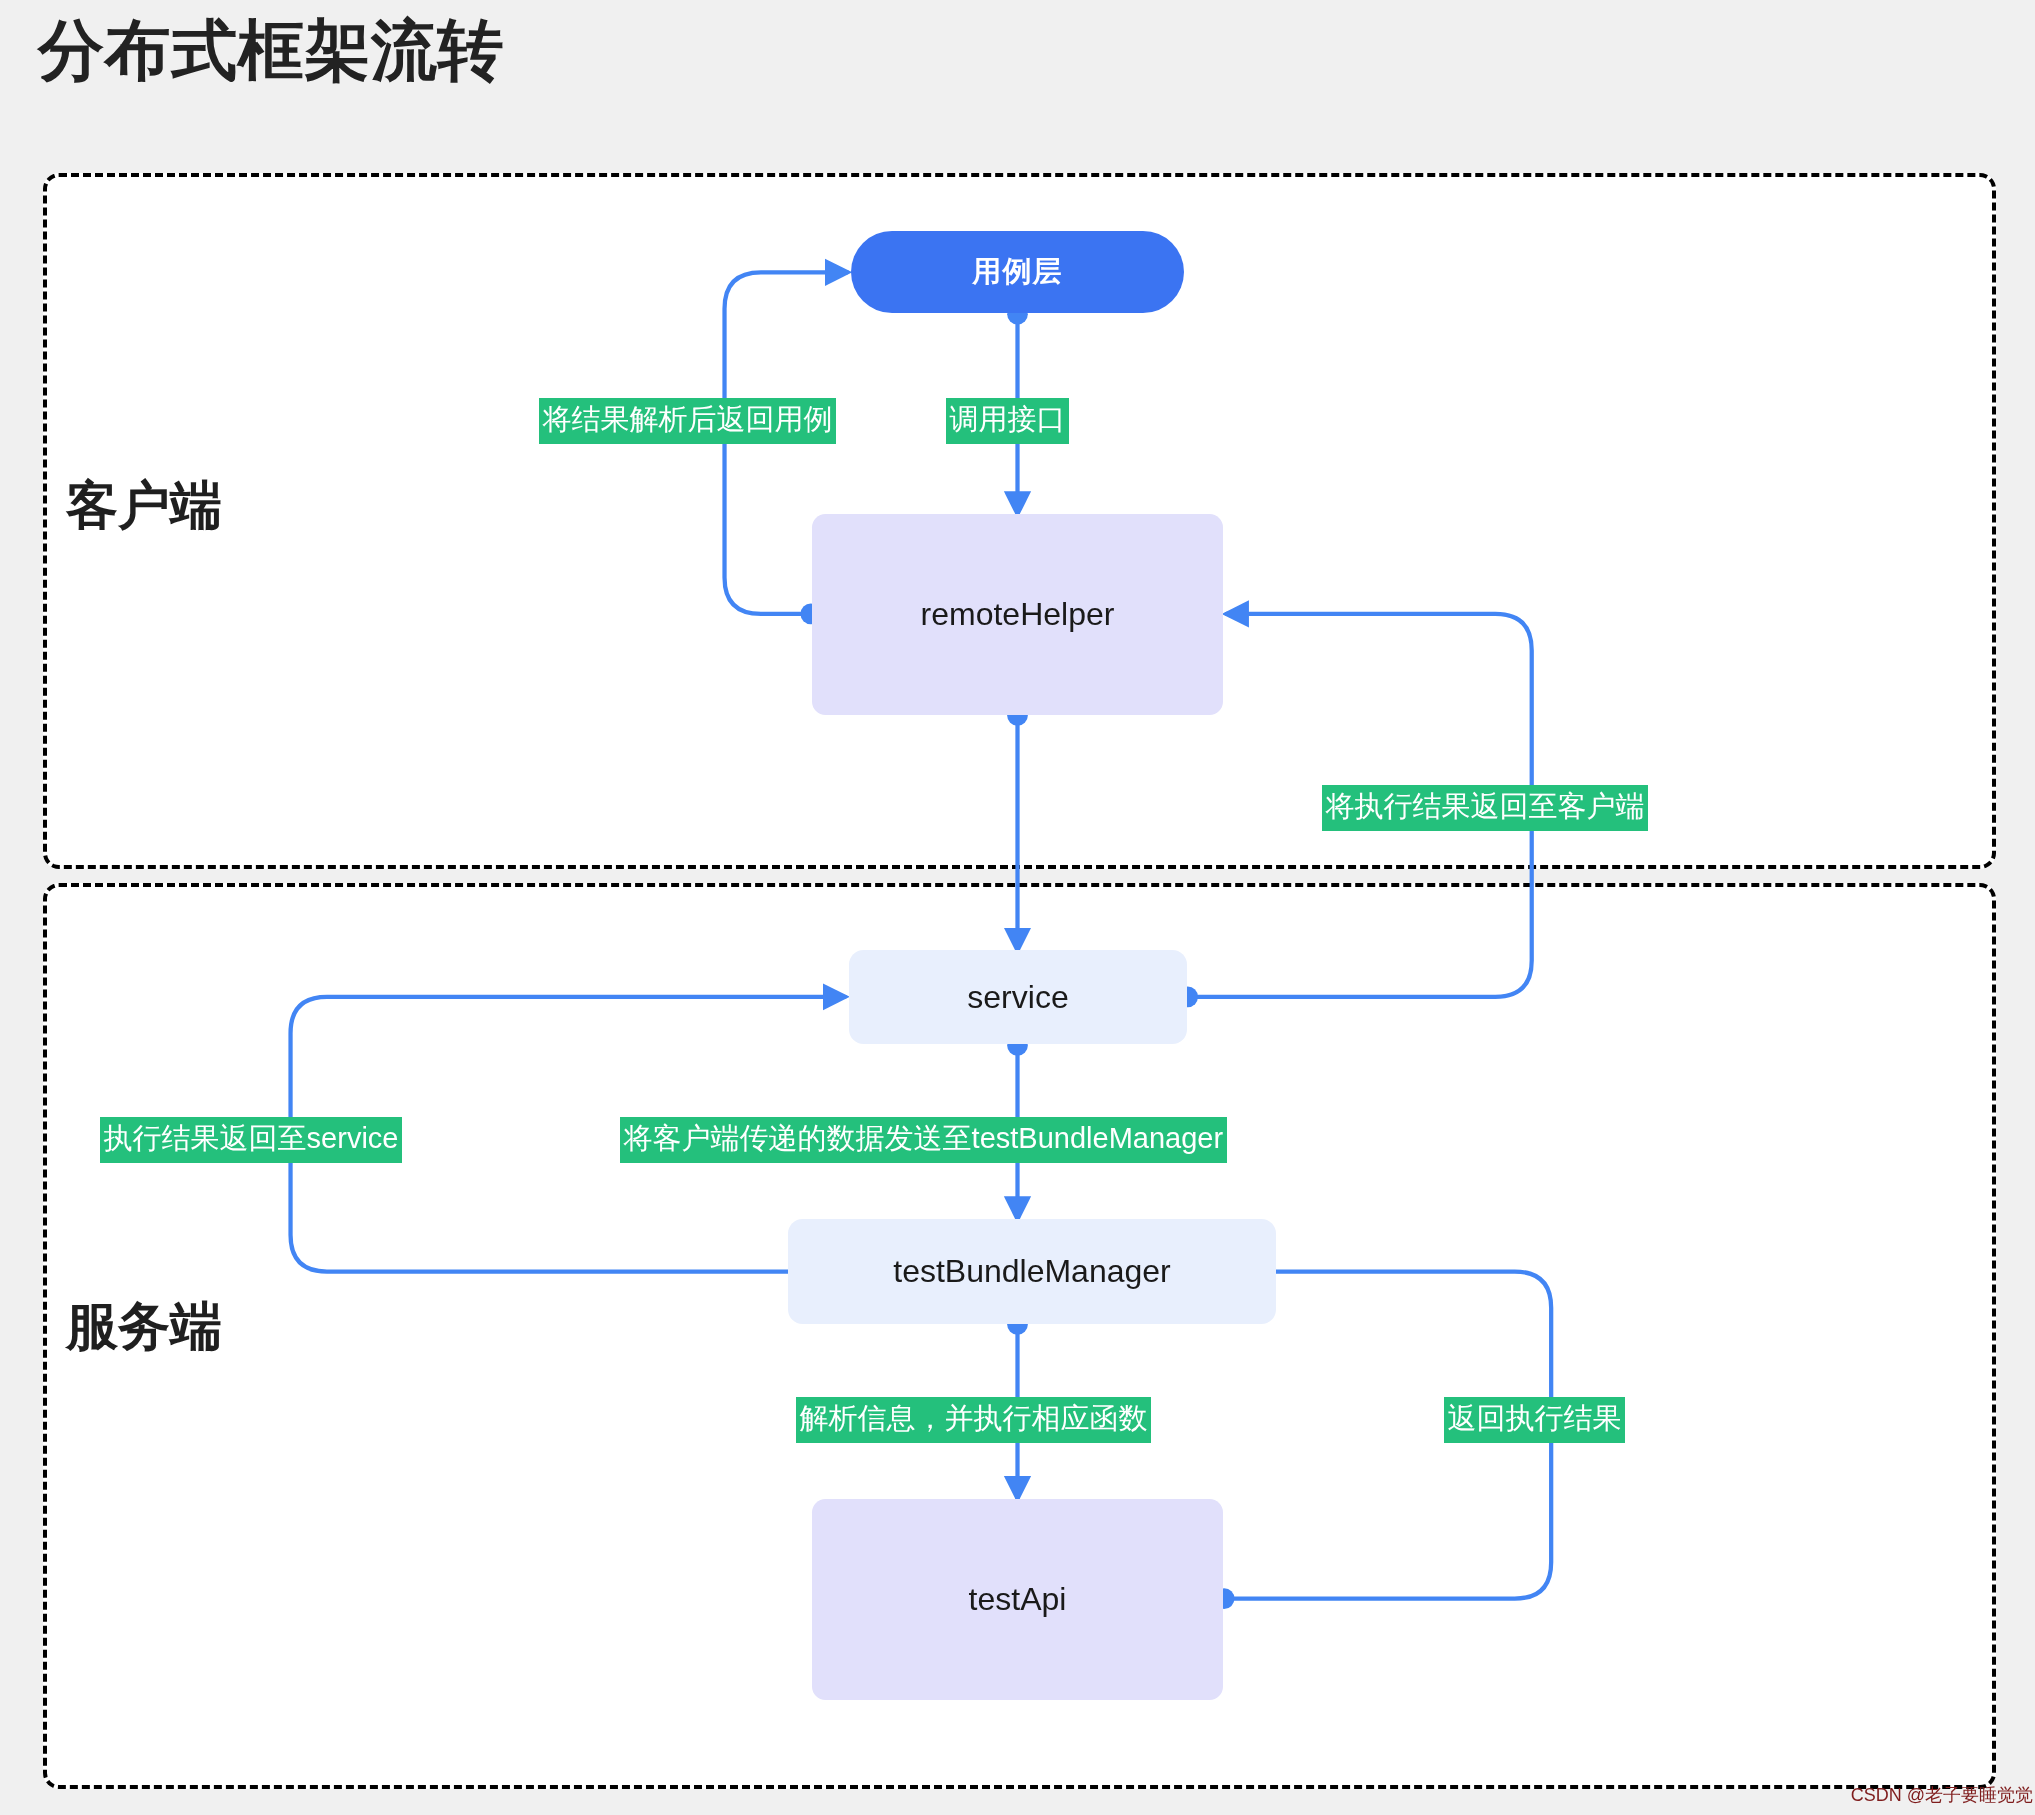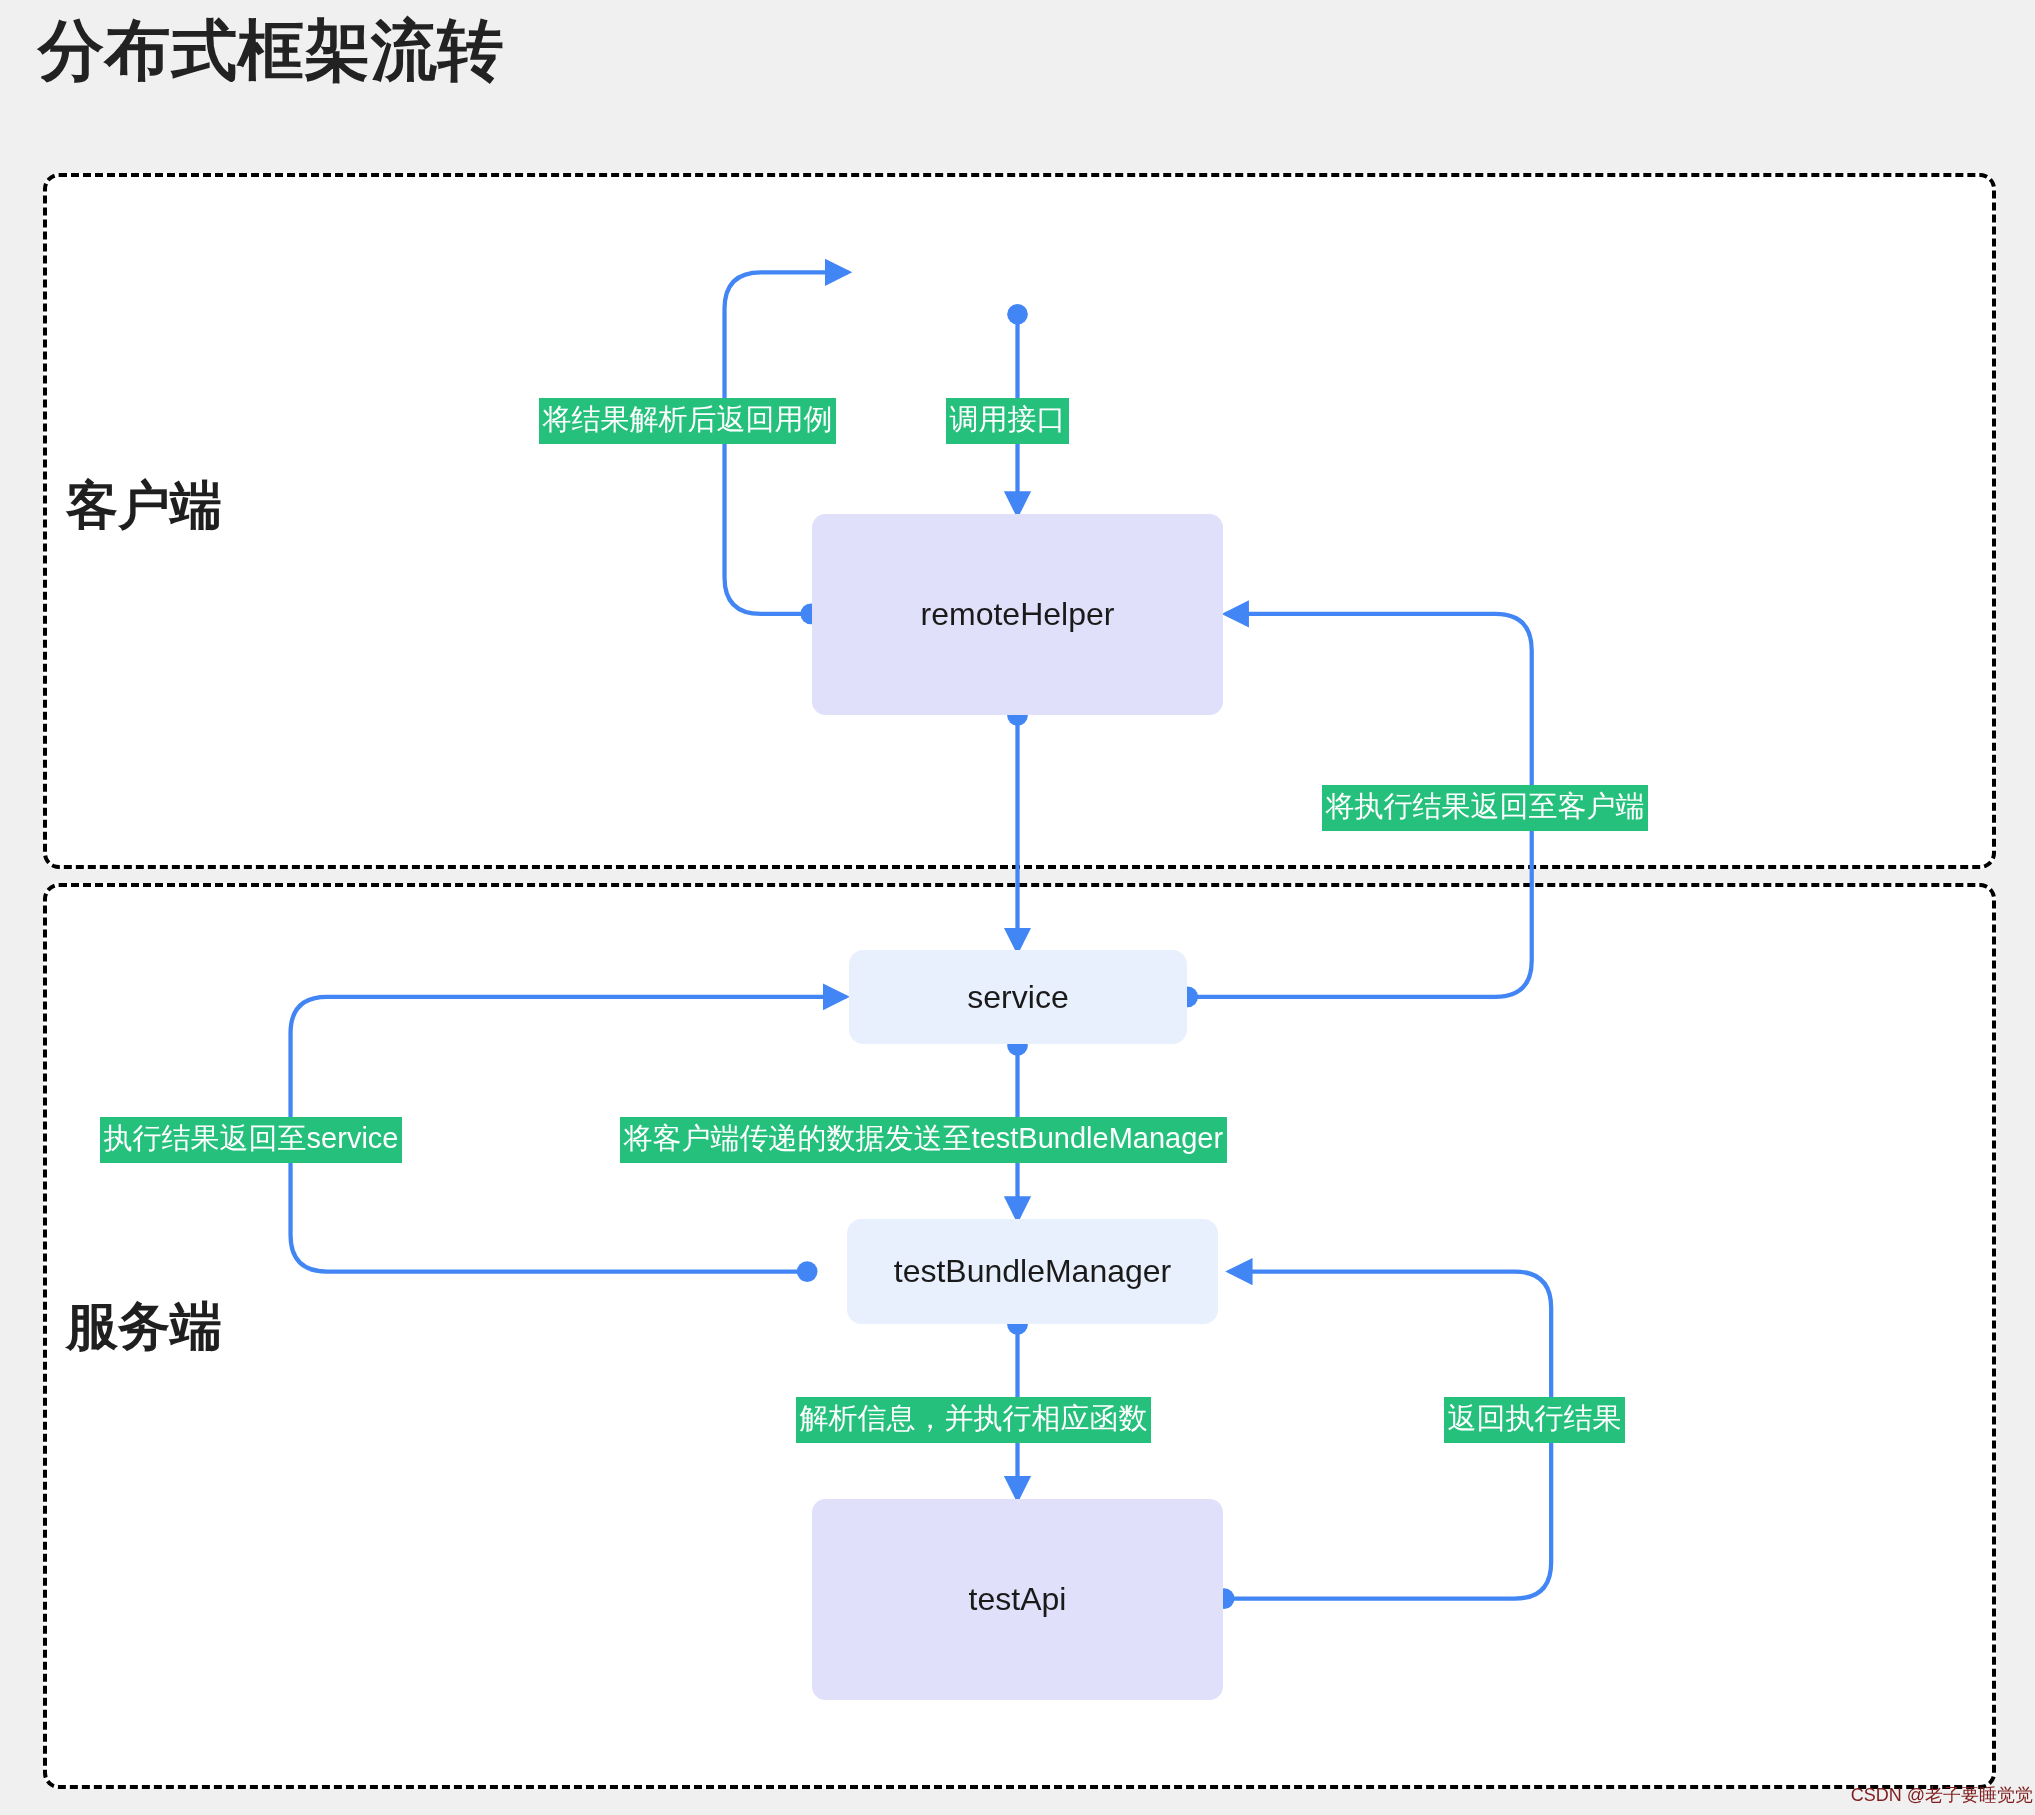--- a/index.html
+++ b/index.html
@@ -75,21 +75,21 @@
   }
   #node-remotehelper .node-text { color: #1a1a1a; font-size: 32px; }
 
   #node-service {
     left: 849px; top: 950px; width: 338px; height: 94px;
     background: #e8effd; border-radius: 14.6px;
   }
   #node-service .node-text { color: #1a1a1a; font-size: 32px; }
 
   #node-testbundlemanager {
-    left: 847px; top: 1219px; width: 371px; height: 105px;
+    left: 788px; top: 1219px; width: 488px; height: 105px;
     background: #e8effd; border-radius: 14.6px;
   }
   #node-testbundlemanager .node-text { color: #1a1a1a; font-size: 32px; }
 
   #node-testapi {
     left: 812px; top: 1499px; width: 411px; height: 201px;
     background: #e1e0fb; border-radius: 13.4px;
   }
   #node-testapi .node-text { color: #1a1a1a; font-size: 32px; }
 
@@ -160,20 +160,23 @@
       <circle cx="1328" cy="2092" r="17" fill="#4285f4" stroke="none"></circle>
 
       <path d="M 1674 2177 L 1674 2465" marker-end="url(#arrow)"></path>
       <circle cx="1674" cy="2179" r="17" fill="#4285f4" stroke="none"></circle>
 
       <path d="M 2012 2630 L 2492 2630 Q 2552 2630 2552 2570 L 2552 2152 Q 2552 2092 2492 2092 L 2024 2092" marker-end="url(#arrow)"></path>
       <circle cx="2014" cy="2630" r="17" fill="#4285f4" stroke="none"></circle>
     </g>
   </svg>
 
+  <div class="node" id="node-usecase">
+    <span class="node-text">用例层</span>
+  </div>
   <div class="node" id="node-remotehelper">
     <span class="node-text">remoteHelper</span>
   </div>
   <div class="node" id="node-service">
     <span class="node-text">service</span>
   </div>
   <div class="node" id="node-testbundlemanager">
     <span class="node-text">testBundleManager</span>
   </div>
   <div class="node" id="node-testapi">

